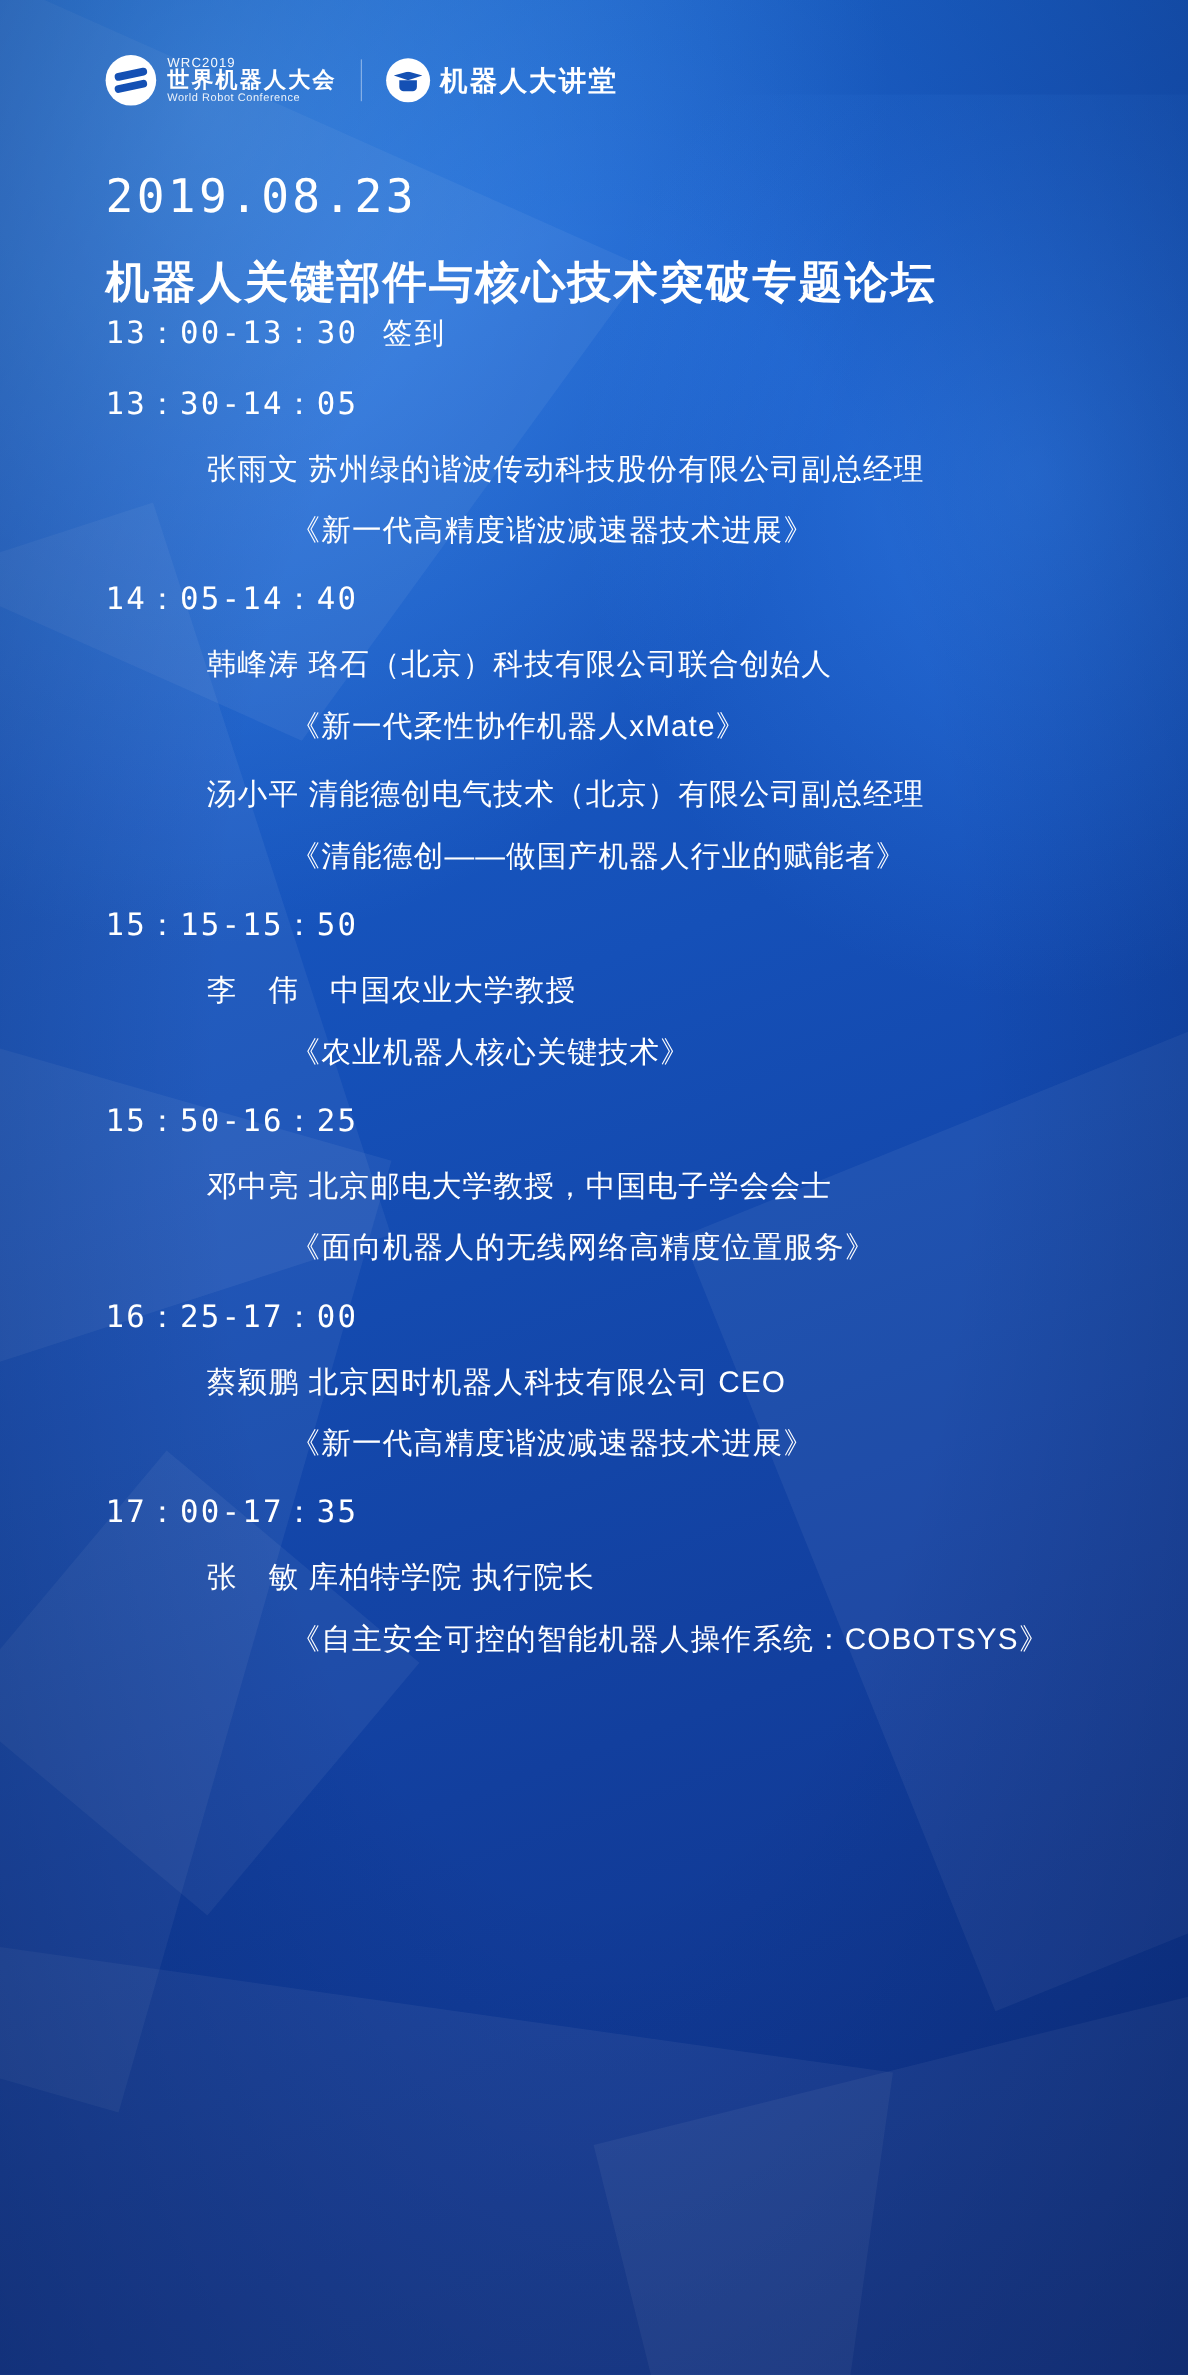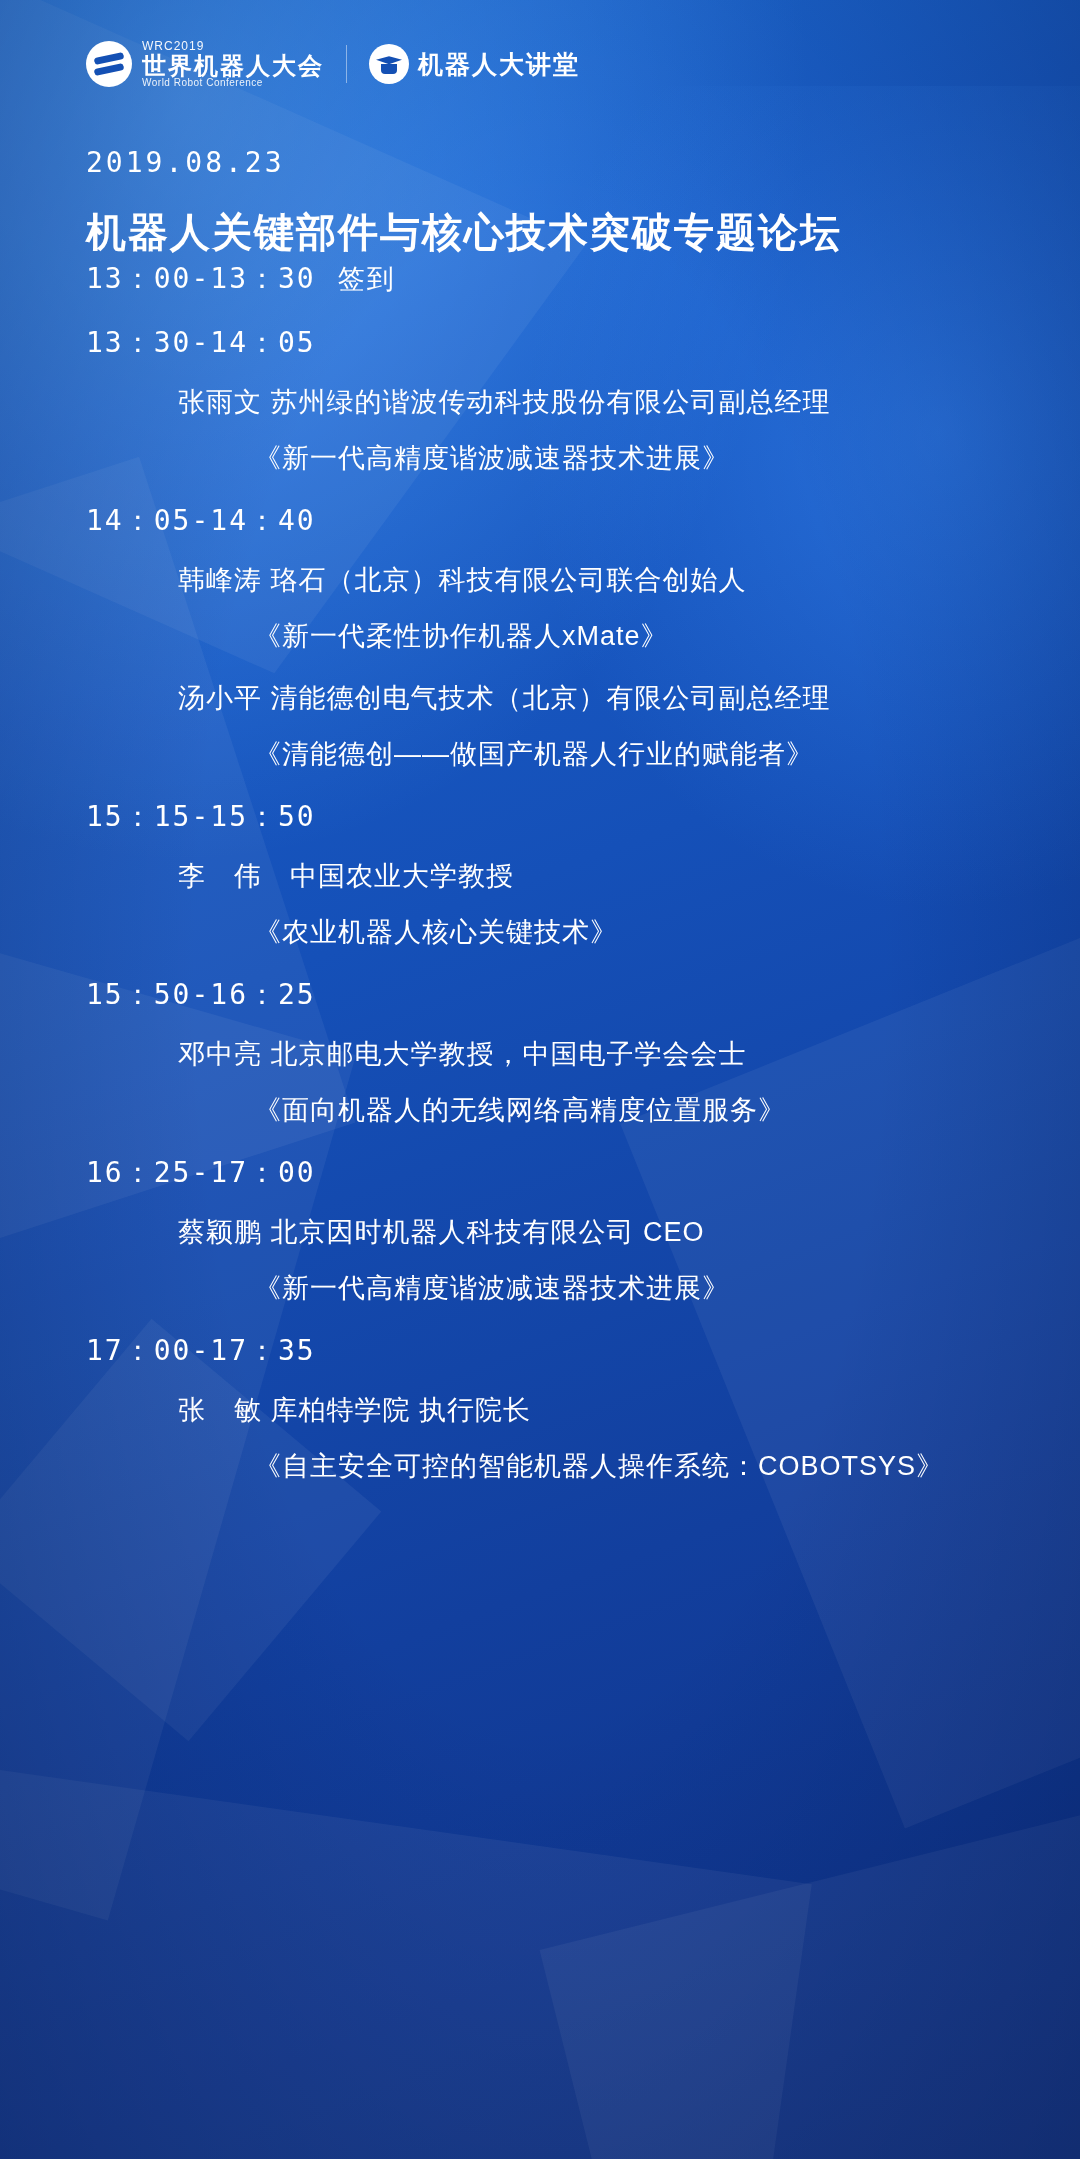--- a/index.html
+++ b/index.html
@@ -54,21 +54,21 @@
     position: absolute; inset: 0;
     background: radial-gradient(ellipse at 50% 45%, rgba(0,0,0,0) 45%, rgba(0,20,70,0.35) 100%);
   }
 
   
   #content {
     position: relative;
     z-index: 2;
     width: 1080px;
     height: 2159px;
-    padding: 8px;
+    padding: 18px;
   }
 
   
   .header {
     display: flex;
     align-items: center;
     gap: 18px;
     padding: 32px 0 0 78px;
   }
   .logo-wrc { display: flex; align-items: center; gap: 10px; }
@@ -92,21 +92,21 @@
     content: "";
     position: absolute;
     left: 8px; top: 25px;
     width: 30px; height: 7px;
     border-radius: 6px;
     background: #1450b4;
     transform: rotate(-12deg);
   }
   .wrc-text { line-height: 1.05; }
   .wrc-text .l1 { font-size: 12px; letter-spacing: 1px; opacity: .95; }
-  .wrc-text .l2 { font-size: 24px; font-weight: bold; letter-spacing: 2px; }
+  .wrc-text .l2 { font-size: 20px; font-weight: bold; letter-spacing: 2px; font-family: Liberation Mono, monospace; }
   .wrc-text .l3 { font-size: 10px; letter-spacing: .5px; opacity: .9; }
 
   .divider-v {
     width: 1px; height: 38px;
     background: rgba(255,255,255,0.45);
     margin: 0 4px;
   }
   .logo-lecture { display: flex; align-items: center; gap: 9px; }
   .cap-icon {
     width: 40px; height: 40px;
@@ -134,21 +134,21 @@
   .lecture-text {
     font-size: 25px;
     font-weight: bold;
     letter-spacing: 2px;
   }
 
   
   .title-block { padding: 58px 0 0 78px; }
   .date {
     font-family: "DejaVu Sans Mono", monospace;
-    font-size: 28px;
+    font-size: 42px;
     letter-spacing: 3px;
     font-weight: normal;
   }
   .main-title {
     margin-top: 26px;
     font-size: 40px;
     font-weight: bold;
     letter-spacing: 2px;
   }
 

